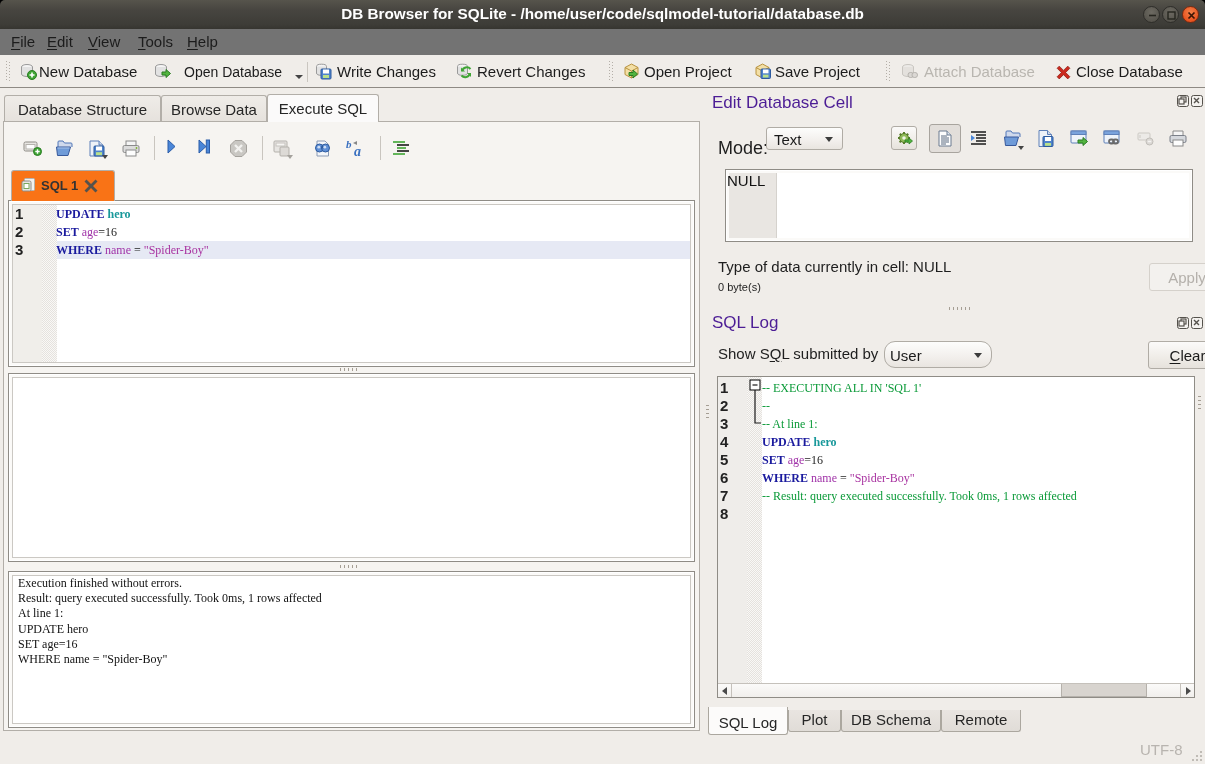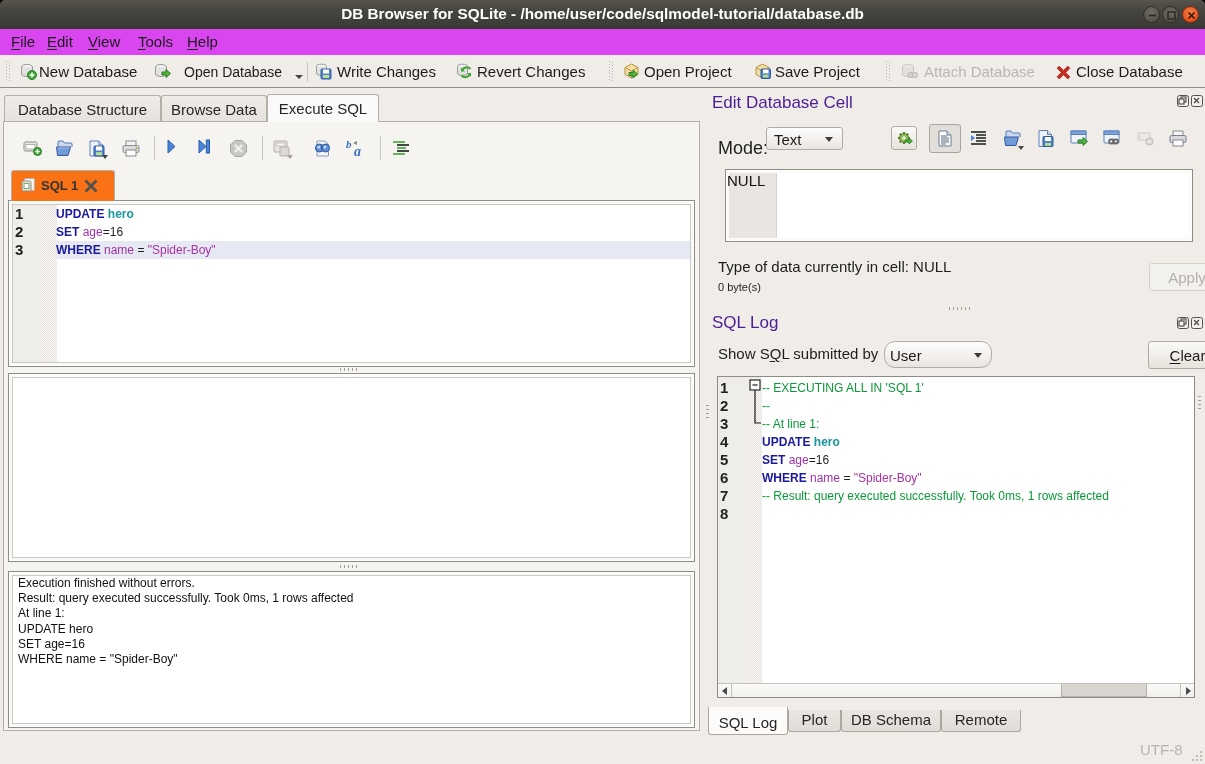--- a/index.html
+++ b/index.html
@@ -13,21 +13,21 @@
   border-radius:5px 5px 0 0; }
 #title { width:100%; top:5px; text-align:center; color:#fff;
   font-weight:bold; font-size:15.3px; }
 .winbtn { width:17px; height:17px; border-radius:50%; top:6px;
   background:radial-gradient(circle at 50% 35%,#6d6a62,#4e4c45);
   border:1px solid #2e2d29; }
 .winbtn svg { position:absolute; left:2px; top:2px; }
 #btnclose { background:radial-gradient(circle at 50% 35%,#f48149,#e95420 70%);
   border:1px solid #7b2a10; }
 
-#menubar { left:0; top:29px; width:1205px; height:26px; background:#d946ef; }
+#menubar { left:0; top:29px; width:1205px; height:26px; background:#737373; }
 .menuitem { top:4px; font-size:15px; color:#1c1c1c; }
 .menuitem u { text-decoration-thickness:1px; text-underline-offset:2px; }
 
 #toolbar { left:0; top:55px; width:1205px; height:33px; background:#F0EDE9;
   border-bottom:1px solid #8e8a84; }
 .tbtext { top:8px; font-size:15px; color:#1c1c1c; }
 .tbtext.dis { color:#b9b6b0; }
 .tbicon { top:8px; width:17px; height:17px; }
 .handle { top:6px; width:4px; height:21px;
   background-image:repeating-linear-gradient(#b4afa8 0 1px,transparent 1px 3px),repeating-linear-gradient(#b4afa8 0 1px,transparent 1px 3px);
@@ -44,21 +44,21 @@
   border:1px solid #b2aea8; background:#f6f4f1; }
 
 .box { border:1px solid #8f8c86; background:#ffffff; }
 .box .inner { position:absolute; inset:1px; border:2px solid #fbfaf8; }
 .box .inner2 { position:absolute; inset:3px; border:1px solid #cbc8c3; }
 
 .gutter { background:#f0eeea; }
 .foldmargin { background:
   repeating-conic-gradient(#e5e2de 0% 25%, #f9f8f6 0% 50%);
   background-size:2px 2px; }
-.mono { font-family:Liberation Sans, sans-serif; }
+.mono { font-family:Liberation Serif, serif; }
 .kw { color:#1a1a9e; font-weight:bold; }
 .tbl { color:#18989a; font-weight:bold; }
 .idf { color:#a032a8; }
 .str { color:#a832a0; }
 .cmt { color:#0a9a38; }
 .num-col { font-weight:bold; color:#222; font-size:15px; }
 .dots-h { height:3px; width:22px;
   background:repeating-linear-gradient(90deg,#a59e94 0 1px,transparent 1px 4px); }
 .dots-v { width:3px; height:22px;
   background:repeating-linear-gradient(#a59e94 0 1px,transparent 1px 4px); }

